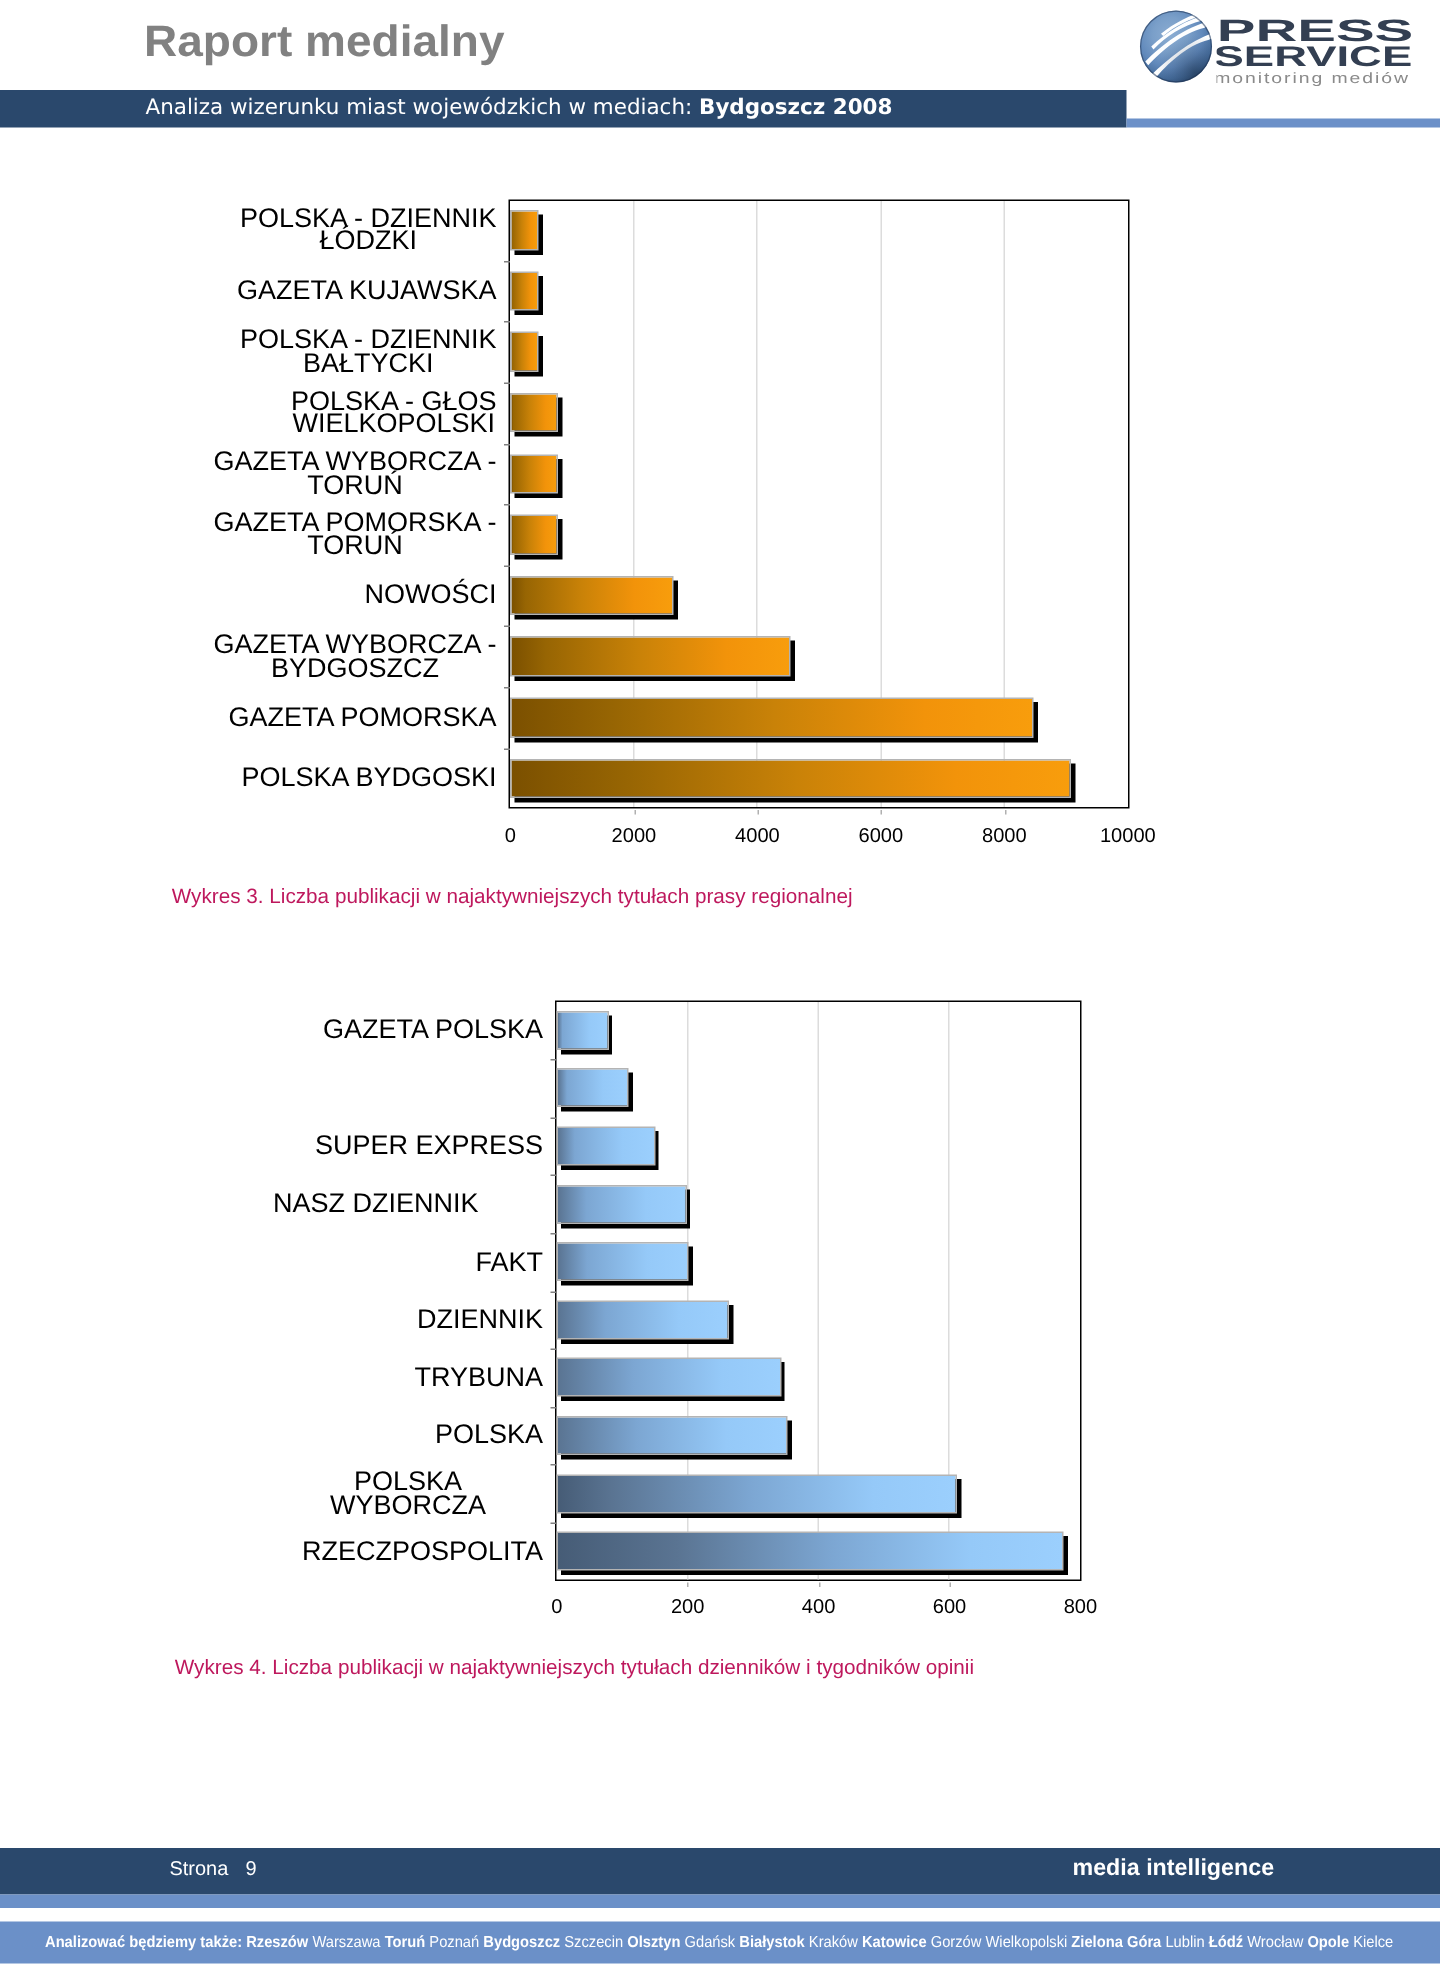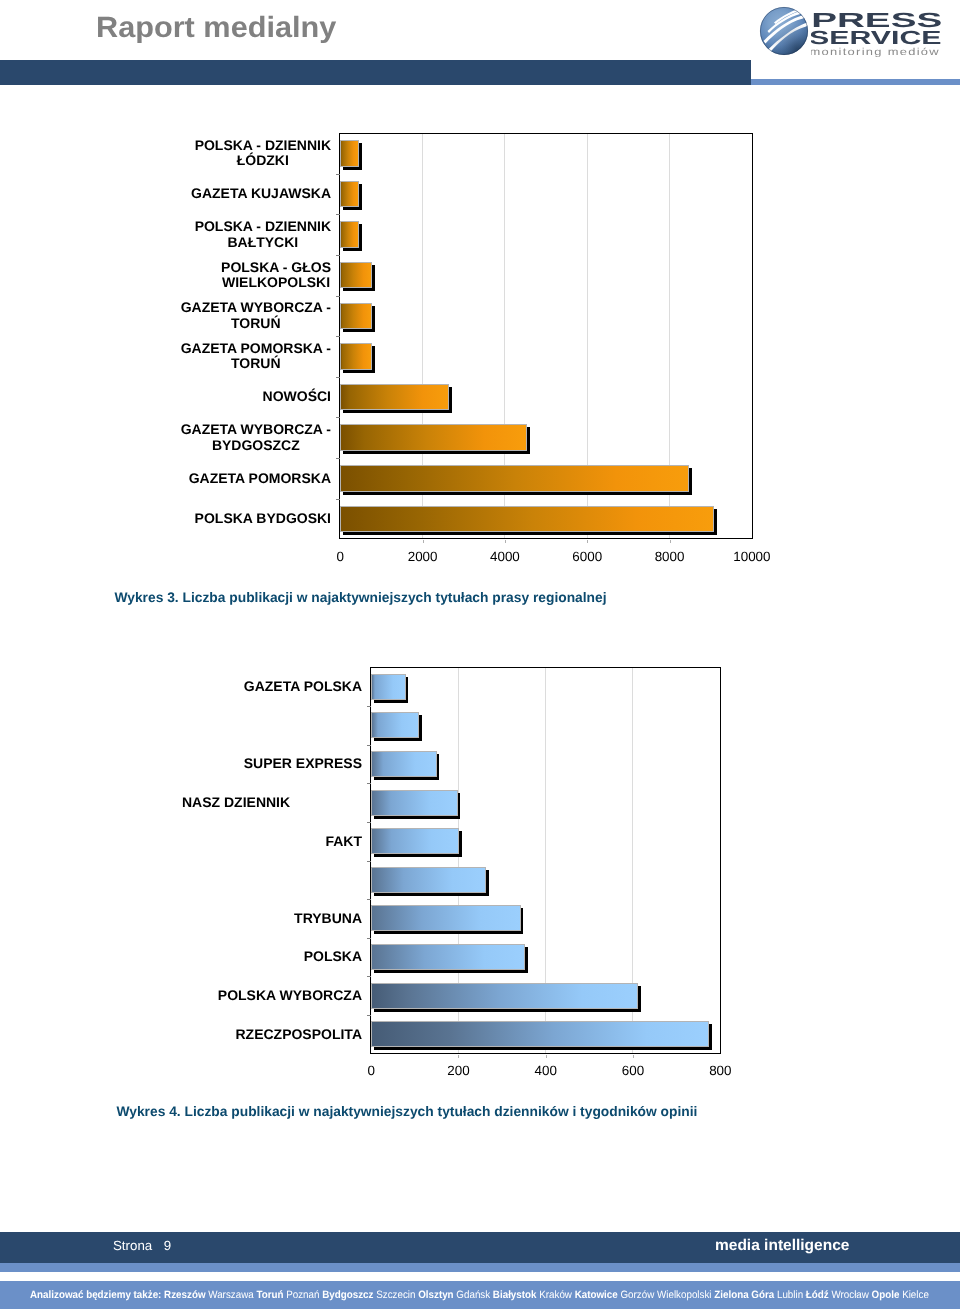--- a/index.html
+++ b/index.html
@@ -25,27 +25,27 @@
   .logo{position:absolute;left:752px;top:4px;width:208px;height:56px;}
   .logo-sphere{position:absolute;left:7px;top:2px;width:50px;height:50px;}
   .logo-text{position:absolute;left:59px;top:0px;width:142px;height:54px;}
   .lt1{font-family:"Liberation Sans",sans-serif;font-weight:bold;fill:#333f52;}
   .lt2{font-family:"Liberation Sans",sans-serif;font-weight:normal;fill:#8a8a8a;}
 
   
   .chart{position:absolute;}
   .plot{position:absolute;border:1.6px solid #000;box-sizing:border-box;background:#fff;}
   .gridline{position:absolute;top:0;bottom:0;width:1px;background:#dcdcdc;}
-  .cat-label{position:absolute;text-align:right;font-size:14px;color:#000;
-             line-height:15.4px;font-weight:bold;}
+  .cat-label{position:absolute;text-align:right;font-size:18px;color:#000;
+             line-height:15.4px;}
   .bar{position:absolute;box-sizing:border-box;border:1px solid #b4b4b4;}
   .bar-shadow{position:absolute;background:#000;}
   .tick{position:absolute;width:4px;height:1px;background:#808080;}
   .xlab{position:absolute;font-size:13.4px;color:#000;text-align:center;line-height:15px;}
-  .caption{position:absolute;font-size:13.8px;font-weight:bold;color:#0c4a6e;white-space:nowrap;line-height:15px;}
+  .caption{position:absolute;font-size:13.8px;font-weight:normal;color:#be185d;white-space:nowrap;line-height:15px;}
 
   
   .ft-band{position:absolute;left:0;top:1232px;width:960px;height:31px;background:#2a486c;}
   .ft-band-line{position:absolute;left:0;top:1263px;width:960px;height:9px;background:#6b90c8;}
   .ft-page{position:absolute;left:113px;top:1238px;font-size:13.3px;color:#fff;}
   .ft-page .num{margin-left:11.5px;}
   .ft-mi{position:absolute;left:715px;top:1237px;font-size:15.5px;font-weight:bold;color:#fff;}
   .ft-cities{position:absolute;left:0;top:1281px;width:960px;height:28px;background:#6b90c8;}
   .ft-cities-text{position:absolute;left:29.5px;top:6.5px;font-size:10.6px;color:#ffffff;
                   white-space:nowrap;line-height:14px;
@@ -54,20 +54,21 @@
   .ft-cities-text span.l{color:#ffffff;font-weight:normal;}
 </style>
 </head>
 <body>
 
 <div class="page">
 
   <div class="hdr-title">Raport medialny</div>
   <div class="hdr-band"></div>
   <div class="hdr-band-line"></div>
+  <div class="hdr-sub"><span>Analiza wizerunku miast wojewódzkich w mediach: </span><b>Bydgoszcz 2008</b></div>
 
   <div class="logo">
     <svg class="logo-sphere" viewBox="0 0 100 100">
       <defs>
         <radialGradient id="sph" cx="42%" cy="34%" r="72%">
           <stop offset="0%" stop-color="#8aacd2"></stop>
           <stop offset="34%" stop-color="#7a9fc9"></stop>
           <stop offset="62%" stop-color="#6189bb"></stop>
           <stop offset="84%" stop-color="#466d9c"></stop>
           <stop offset="100%" stop-color="#2b4a72"></stop>
@@ -239,20 +240,25 @@
       <div class="bar-shadow" style="left: 373.8px; top: 831.135px; width: 87.7114px; height: 26px;"></div>
       <div class="bar" style="left: 371.2px; top: 828.235px; width: 87.7114px; height: 26px; background: linear-gradient(to right, rgb(70, 92, 118) 0%, rgb(90, 116, 146) 0%, rgb(124, 166, 210) 22.5%, rgb(149, 201, 248) 69%, rgb(155, 207, 253) 100%);"></div>
       <div class="cat-label" style="left: 182px; width: 180px; top: 821.92px; height: 38.63px; display: flex; flex-direction: column; align-items: flex-end; justify-content: center;">
         <div style="text-align: center;">
           <div>FAKT</div>
         </div>
       </div>
       <div class="tick" style="left: 366.5px; top: 861px;"></div>
       <div class="bar-shadow" style="left: 373.8px; top: 869.765px; width: 114.767px; height: 26px;"></div>
       <div class="bar" style="left: 371.2px; top: 866.865px; width: 114.767px; height: 26px; background: linear-gradient(to right, rgb(70, 92, 118) 0%, rgb(90, 116, 146) 0%, rgb(124, 166, 210) 27.9%, rgb(149, 201, 248) 71.2%, rgb(155, 207, 253) 100%);"></div>
+      <div class="cat-label" style="left: 182px; width: 180px; top: 860.55px; height: 38.63px; display: flex; flex-direction: column; align-items: flex-end; justify-content: center;">
+        <div style="text-align: center;">
+          <div>DZIENNIK</div>
+        </div>
+      </div>
       <div class="tick" style="left: 366.5px; top: 899px;"></div>
       <div class="bar-shadow" style="left: 373.8px; top: 908.395px; width: 149.677px; height: 26px;"></div>
       <div class="bar" style="left: 371.2px; top: 905.495px; width: 149.677px; height: 26px; background: linear-gradient(to right, rgb(70, 92, 118) 0%, rgb(90, 116, 146) 0%, rgb(124, 166, 210) 33.8%, rgb(149, 201, 248) 73.5%, rgb(155, 207, 253) 100%);"></div>
       <div class="cat-label" style="left: 182px; width: 180px; top: 899.18px; height: 38.63px; display: flex; flex-direction: column; align-items: flex-end; justify-content: center;">
         <div style="text-align: center;">
           <div>TRYBUNA</div>
         </div>
       </div>
       <div class="tick" style="left: 366.5px; top: 938px;"></div>
       <div class="bar-shadow" style="left: 373.8px; top: 947.025px; width: 154.04px; height: 26px;"></div>

